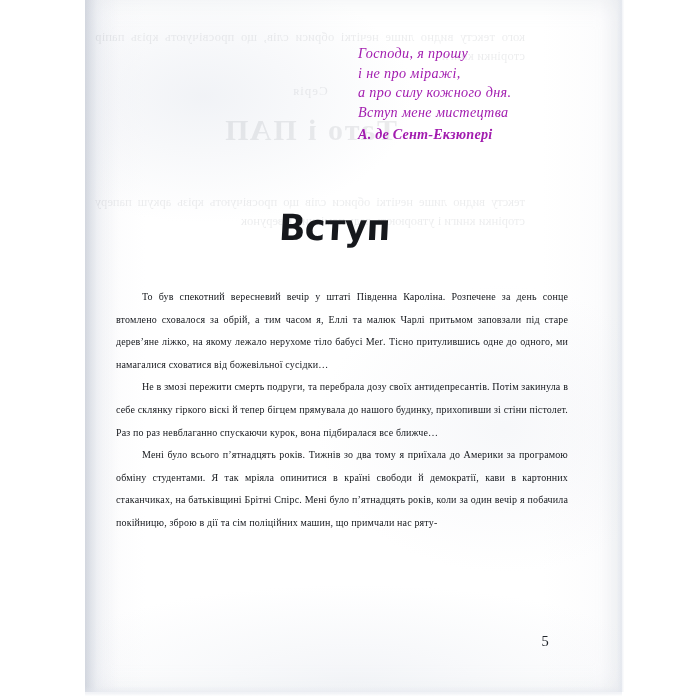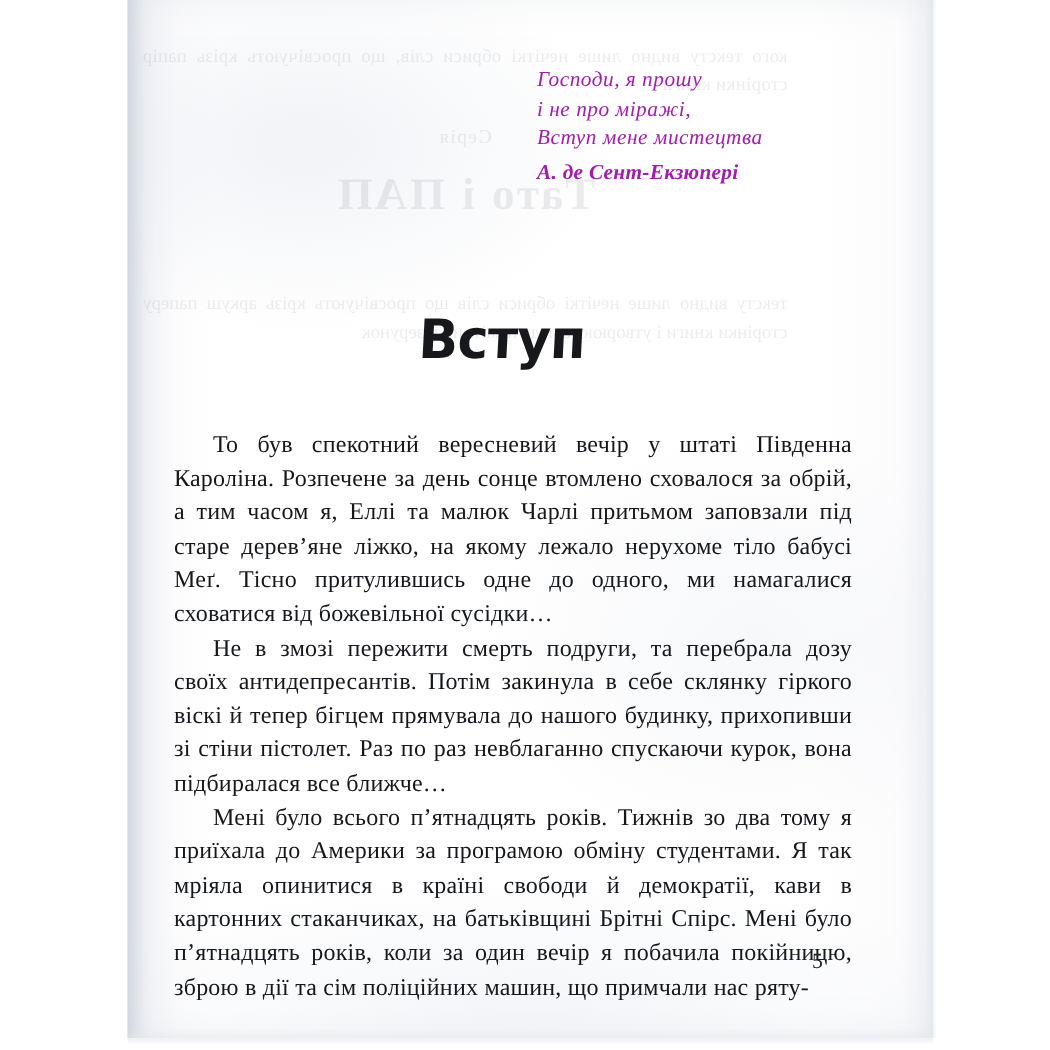--- a/index.html
+++ b/index.html
@@ -160,21 +160,21 @@
     transform-origin: left bottom;
   }
 
   
   .body-copy {
     position: absolute;
     left: 116px;
     top: 286px;
     width: 452px;
     font-family: "Liberation Serif", "DejaVu Serif", serif;
-    font-size: 16px;
+    font-size: 10px;
     line-height: 22.6px;
     color: #14171c;
     text-align: justify;
     letter-spacing: 0.15px;
   }
   .body-copy p {
     margin: 0;
     text-indent: 26px;
     hyphens: auto;
     -webkit-hyphens: auto;
@@ -205,20 +205,21 @@
   <div class="ghost-layer">
     <p class="ghost-para">кого тексту видно лише нечіткі обриси слів, що просвічують крізь папір сторінки книги</p>
     <p class="ghost-series">Серія</p>
     <p class="ghost-title">Тато і ПАП</p>
     <p class="ghost-body">тексту видно лише нечіткі обриси слів що просвічують крізь аркуш паперу сторінки книги і утворюють ледь помітний візерунок</p>
   </div>
 
   <div class="epigraph">
     <div class="epigraph-line">Господи, я прошу</div>
     <div class="epigraph-line">і не про міражі,</div>
+    <div class="epigraph-line">а про силу кожного дня.</div>
     <div class="epigraph-line">Вступ мене мистецтва</div>
     <div class="epigraph-author">А. де Сент-Екзюпері</div>
   </div>
 
   <div class="chapter-title">Вступ</div>
 
   <div class="body-copy">
     <p>То був спекотний вересневий вечір у штаті Південна Кароліна. Розпечене за день сонце втомлено сховалося за обрій, а тим часом я, Еллі та малюк Чарлі притьмом заповзали під старе дерев’яне ліжко, на якому лежало нерухоме тіло бабусі Меґ. Тісно притулившись одне до одного, ми намагалися сховатися від божевільної сусідки…</p>
     <p>Не в змозі пережити смерть подруги, та перебрала дозу своїх антидепресантів. Потім закинула в себе склянку гіркого віскі й тепер бігцем прямувала до нашого будинку, прихопивши зі стіни пістолет. Раз по раз невблаганно спускаючи курок, вона підбиралася все ближче…</p>
     <p>Мені було всього п’ятнадцять років. Тижнів зо два тому я приїхала до Америки за програмою обміну студентами. Я так мріяла опинитися в країні свободи й демократії, кави в картонних стаканчиках, на батьківщині Брітні Спірс. Мені було п’ятнадцять років, коли за один вечір я побачила покійницю, зброю в дії та сім поліційних машин, що примчали нас ряту-</p>

